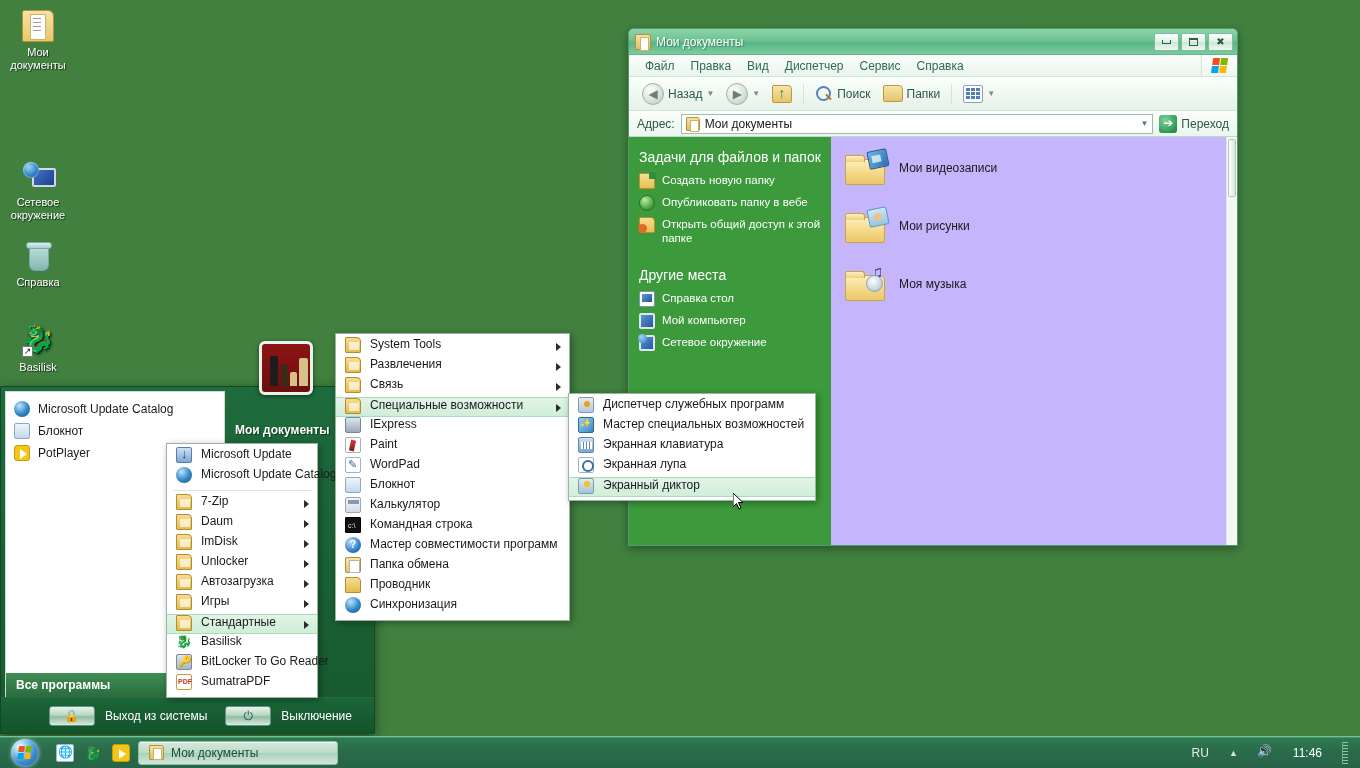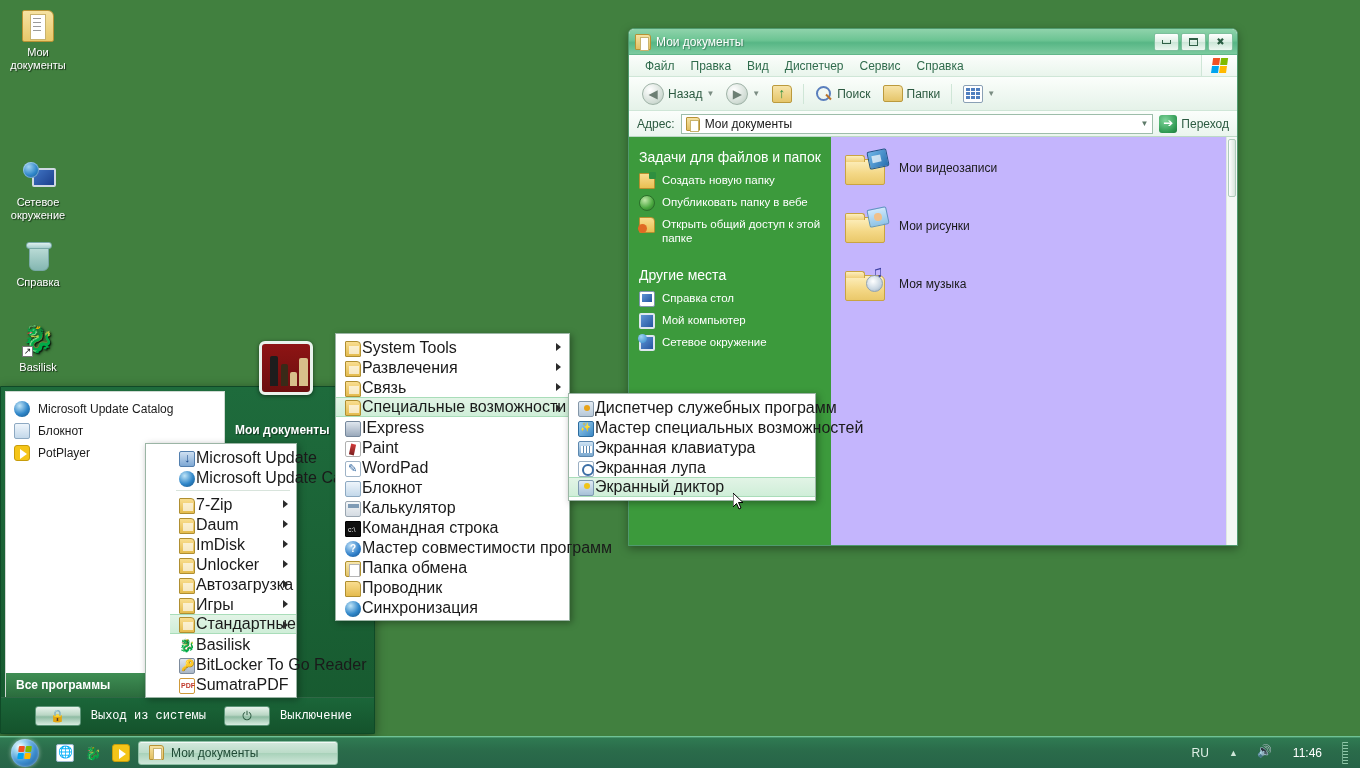--- a/index.html
+++ b/index.html
@@ -364,31 +364,31 @@
     background: linear-gradient(180deg,#1b6639,#14532c);
     border-top:1px solid rgba(255,255,255,.12);
   }
   .pw-btn {
     width:46px;height:20px;border-radius:3px;
     background: linear-gradient(180deg,#e8f3ec 0%,#b9d6c4 45%,#8fbca3 55%,#d8ece0 100%);
     border:1px solid #5d9578;
     display:flex;align-items:center;justify-content:center;
     color:#2c5a41;font-size:12px;
   }
-  .pw-label { color:#ffffff; font-size:12px; margin-right:8px;font-family:Liberation Mono, monospace; }
+  .pw-label { color:#ffffff; font-size:12px; margin-right:8px; }
 
   
   .menu {
     position:absolute; background:#ffffff;
     border:1px solid #9bb5a5; box-shadow: 2px 2px 7px rgba(0,0,0,.35);
     padding:3px 0;
   }
   .menu .row {
-    display:flex; align-items:flex-end; gap:1px;
-    height:20px; padding:0 22px 0 9px; font-size:16px; color:#1a1a1a;
+    display:flex; align-items:flex-start; gap:9px;
+    height:20px; padding:0 22px 0 9px; font-size:12px; color:#1a1a1a;
     position:relative; white-space:nowrap;
   }
   .menu .row.hl {
     background: linear-gradient(180deg,#e2f4e6,#cfeed8);
     border-top:1px solid #a9ddb9; border-bottom:1px solid #a9ddb9;
   }
   .menu .row .arr {
     position:absolute; right:8px; top:6px;
     width:0;height:0;border-left:5px solid #2b2b2b;border-top:4px solid transparent;border-bottom:4px solid transparent;
   }
@@ -722,21 +722,21 @@
         <span>🔒</span>
       </span>
       <span class="pw-label">Выход из системы</span>
       <span class="pw-btn">
         <span>⏻</span>
       </span>
       <span class="pw-label">Выключение</span>
     </div>
   </div>
 
-  <div class="menu" style="left:145px;top:443px;width:152px;padding-left:24px;">
+  <div class="menu" style="left:166px;top:443px;width:152px;">
     <div class="row">
       <span class="mico msupdate"></span>
       <span>Microsoft Update</span>
     </div>
     <div class="row">
       <span class="mico globe"></span>
       <span>Microsoft Update Catalog</span>
     </div>
     <div class="sep"></div>
     <div class="row">

